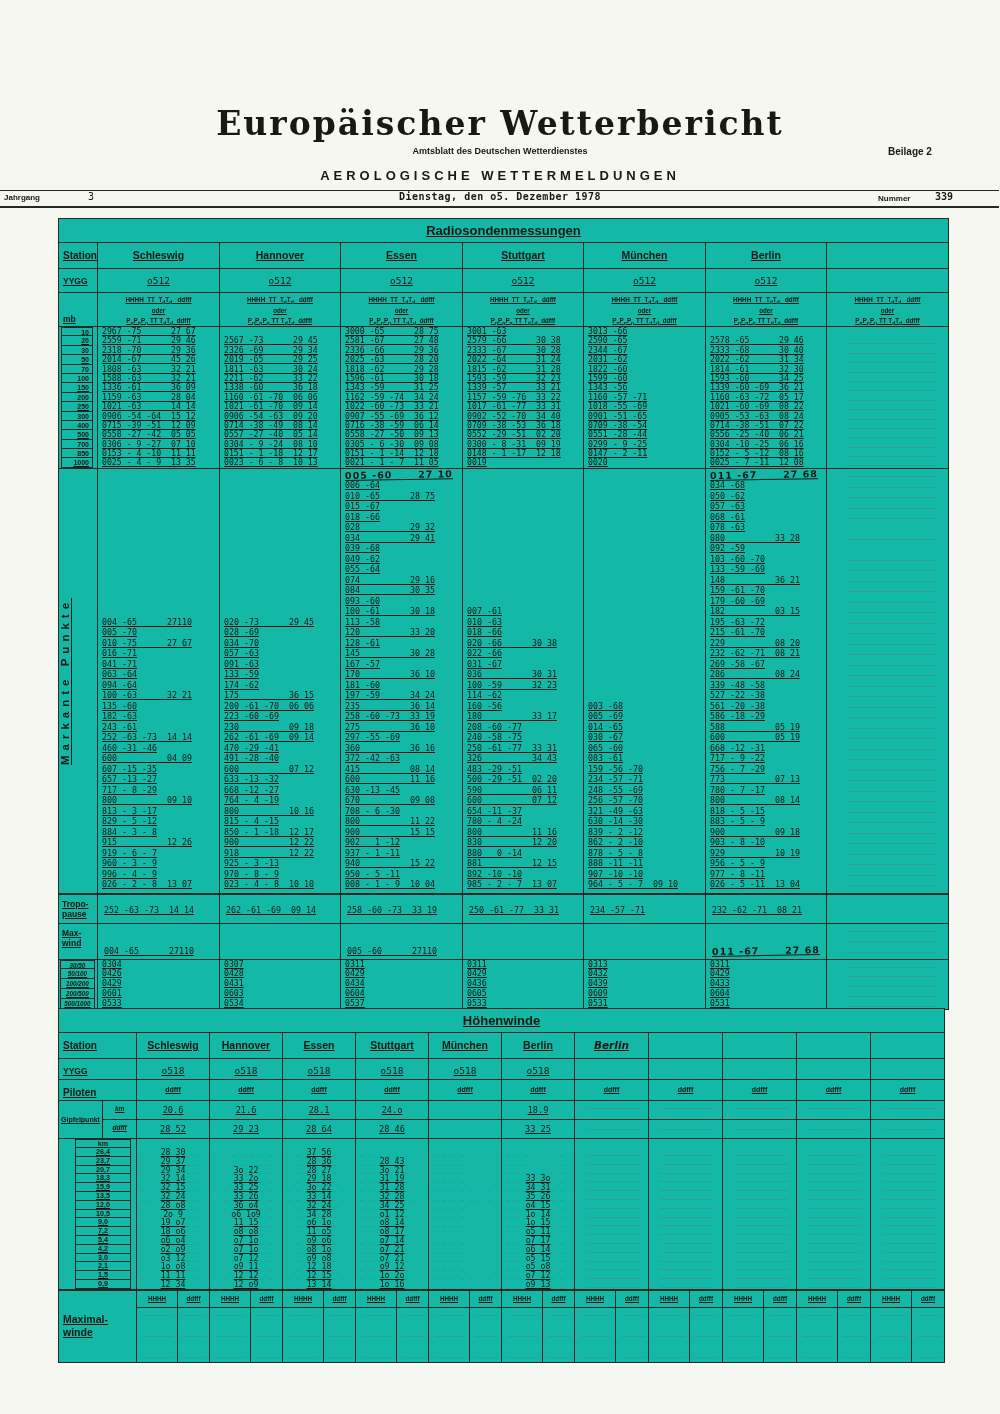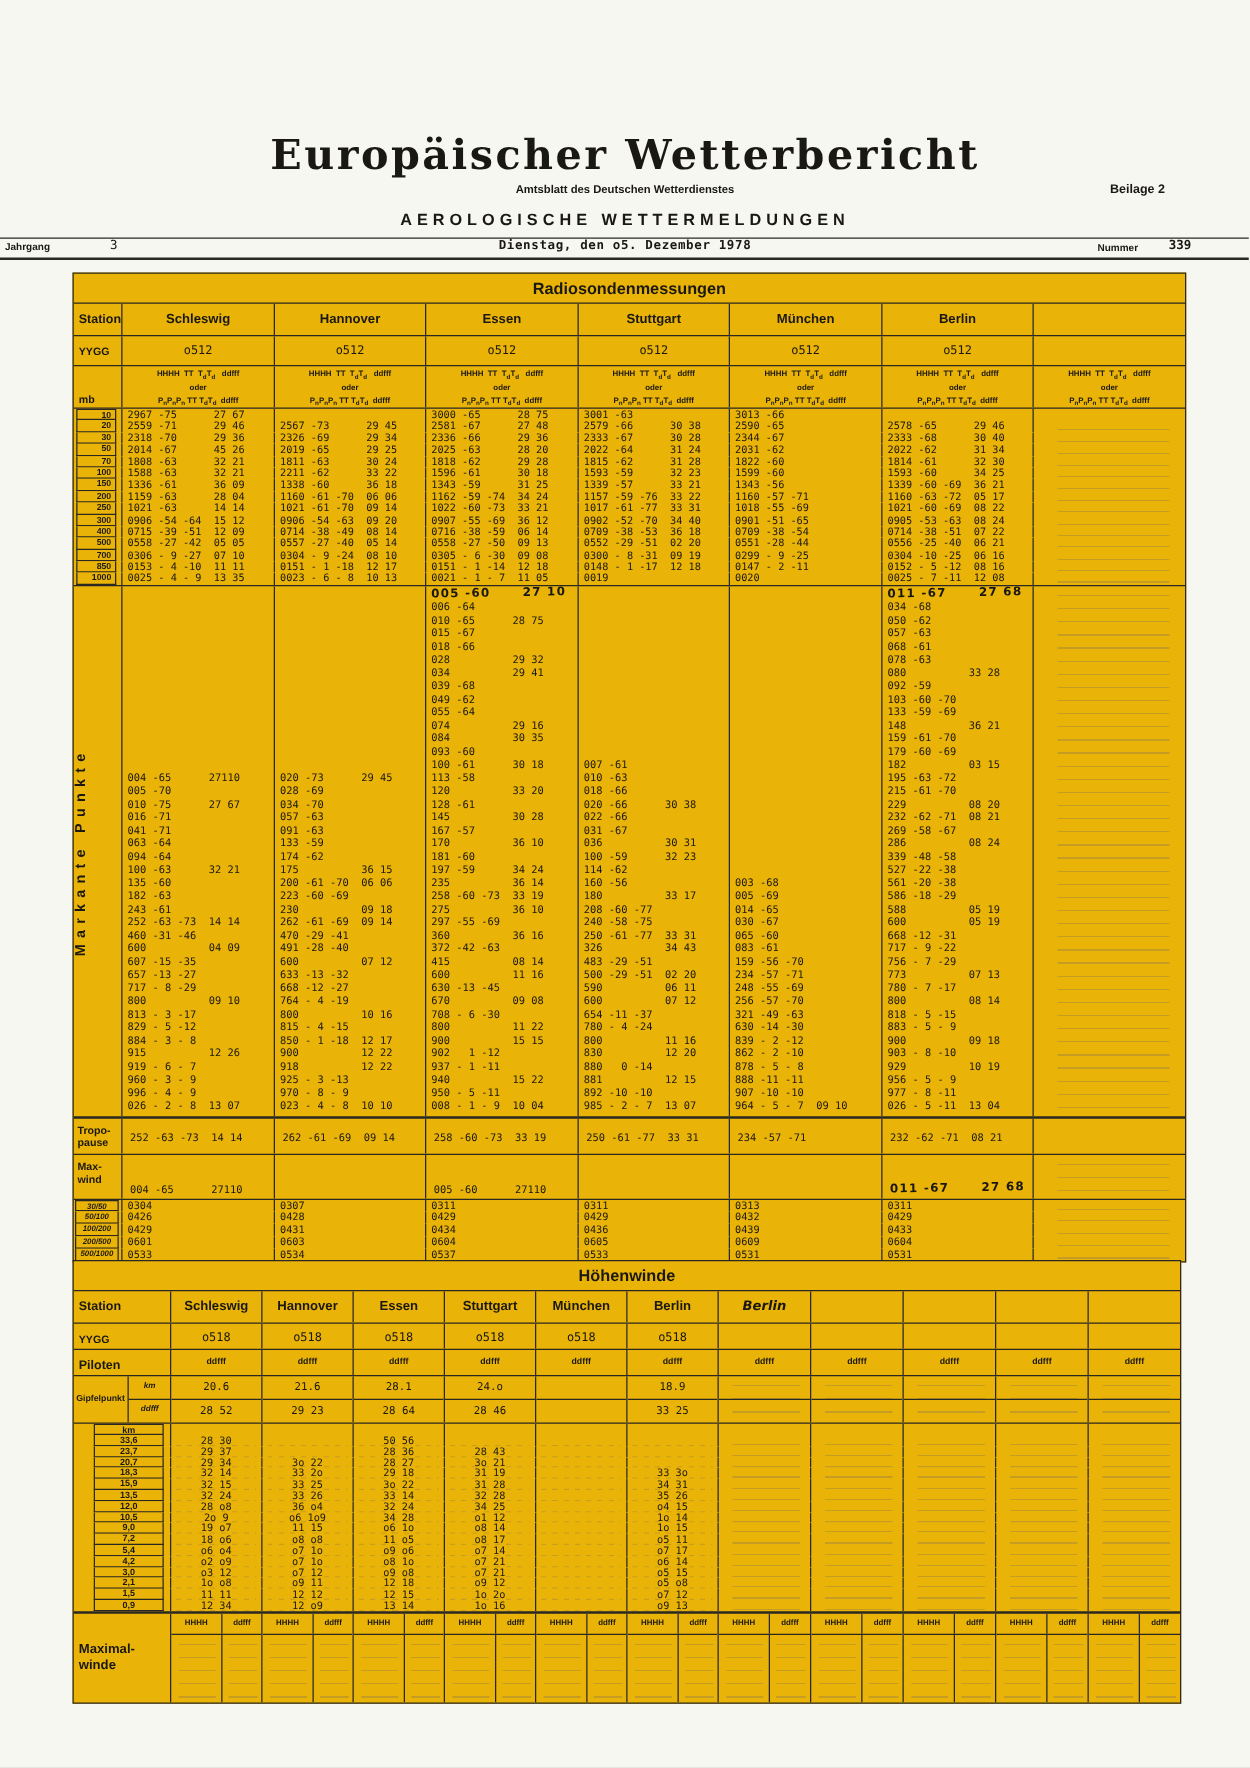--- a/index.html
+++ b/index.html
@@ -12,21 +12,21 @@
   .beilage{top:146px;left:888px;font-size:10px;font-weight:bold;}
   .section-hd{top:168px;left:0;width:100%;text-align:center;font-size:13px;font-weight:bold;letter-spacing:4px;}
   .rule-band{top:190px;left:0;width:999px;height:15px;border-top:1.5px solid #2a2822;border-bottom:2.5px solid #2a2822;}
   .mono{font-family:"DejaVu Sans Mono",monospace;}
   .jg-l{top:193px;left:4px;font-size:8px;font-weight:bold;}
   .jg-v{top:191px;left:88px;font-size:10px;}
   .date{top:191px;left:0;width:100%;text-align:center;font-size:10px;font-weight:bold;letter-spacing:.5px;}
   .nr-l{top:194px;left:878px;font-size:8px;font-weight:bold;}
   .nr-v{top:191px;left:935px;font-size:10px;font-weight:bold;}
 
-  .tbl{position:absolute;left:58px;border:1.6px solid #2a2822;background:#eab308;}
+  .tbl{position:absolute;left:58px;border:1.6px solid #2a2822;background:#14b8a6;text-decoration:underline;}
   .rrow{display:flex;box-sizing:border-box;overflow:hidden;}
   .c{box-sizing:border-box;border-left:1px solid #2a2822;overflow:hidden;position:relative;}
   .rrow .c:first-child{border-left:none;}
   .bb{border-bottom:1px solid #2a2822;}
   .bb15{border-bottom:1.6px solid #2a2822;}
   .bt15{border-top:1.6px solid #2a2822;}
   .bt2{border-top:2px solid #2a2822;}
   .tbl-title{width:100%;text-align:center;font-size:13px;font-weight:bold;padding-top:4px;}
   .lblc{font-weight:bold;}
   .f9{font-size:10px;padding:7px 0 0 4px;}
@@ -697,25 +697,25 @@
         <div class="c " style="width:73px"></div>
         <div class="c " style="width:73px"></div>
         <div class="c " style="width:74px"></div>
         <div class="c " style="width:74px"></div>
         <div class="c " style="width:74px"></div>
         <div class="c " style="width:74px"></div>
         <div class="c " style="width:74px"></div>
       </div>
       <div class="rrow " style="height:8.8px">
         <div class="c " style="width:77px">
-          <div class="km-box">33,6</div>
+          <div class="km-box">26,4</div>
         </div>
         <div class="c kv scan" style="width:73px">28 30</div>
         <div class="c kv scan" style="width:73px"></div>
-        <div class="c kv scan" style="width:73px">50 56</div>
+        <div class="c kv scan" style="width:73px">37 56</div>
         <div class="c kv scan" style="width:73px"></div>
         <div class="c kv scan" style="width:73px"></div>
         <div class="c kv scan" style="width:73px"></div>
         <div class="c kv scan fnt" style="width:74px"></div>
         <div class="c kv scan fnt" style="width:74px"></div>
         <div class="c kv scan fnt" style="width:74px"></div>
         <div class="c kv scan fnt" style="width:74px"></div>
         <div class="c kv scan fnt" style="width:74px"></div>
       </div>
       <div class="rrow " style="height:8.8px">

